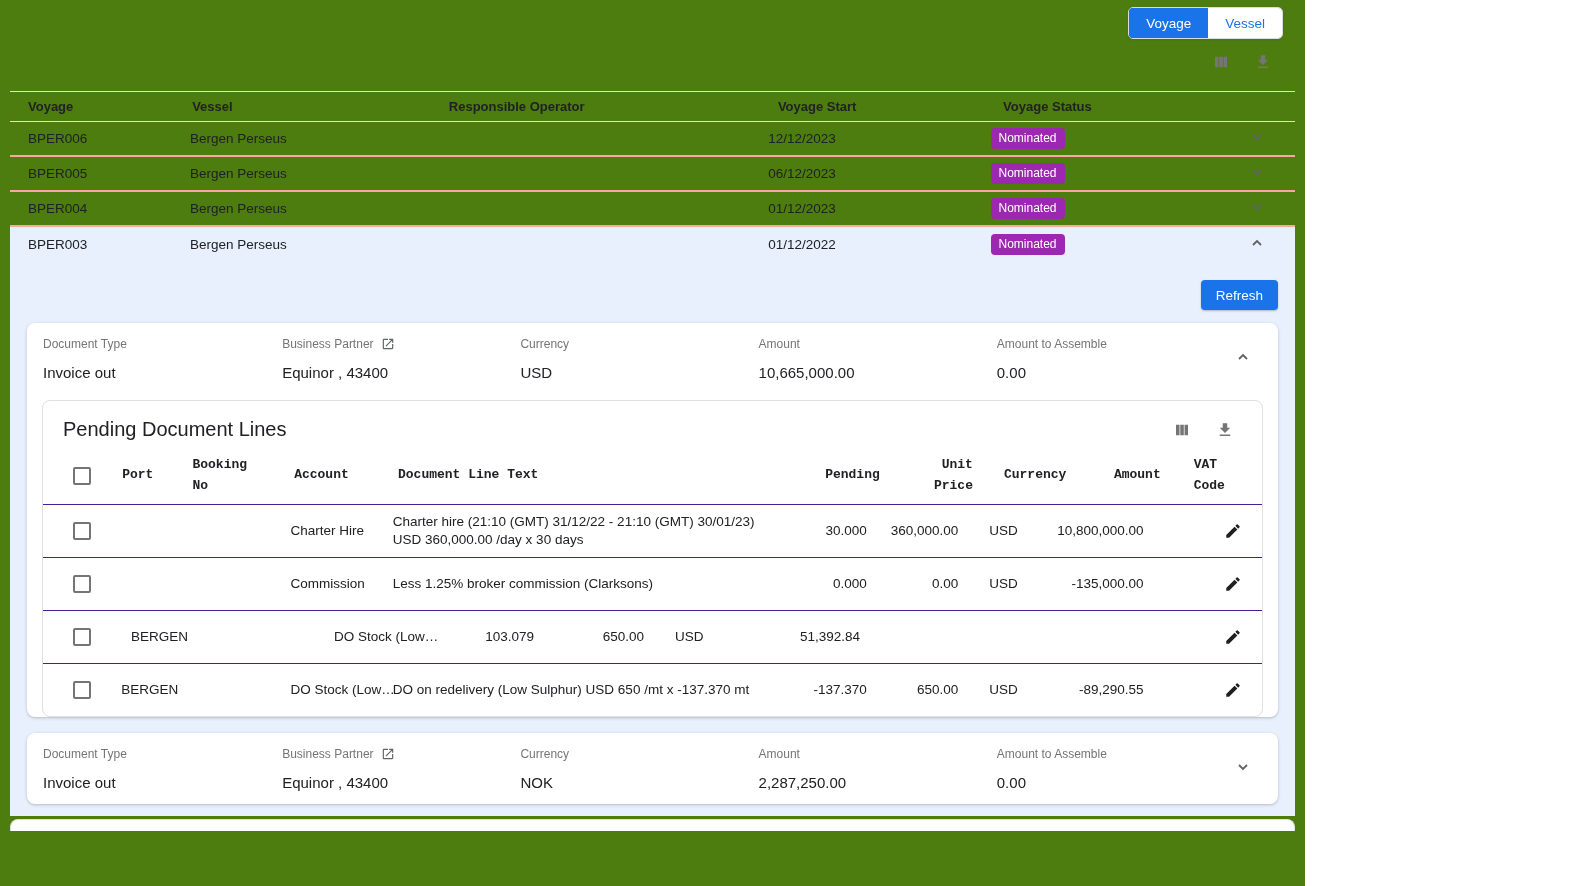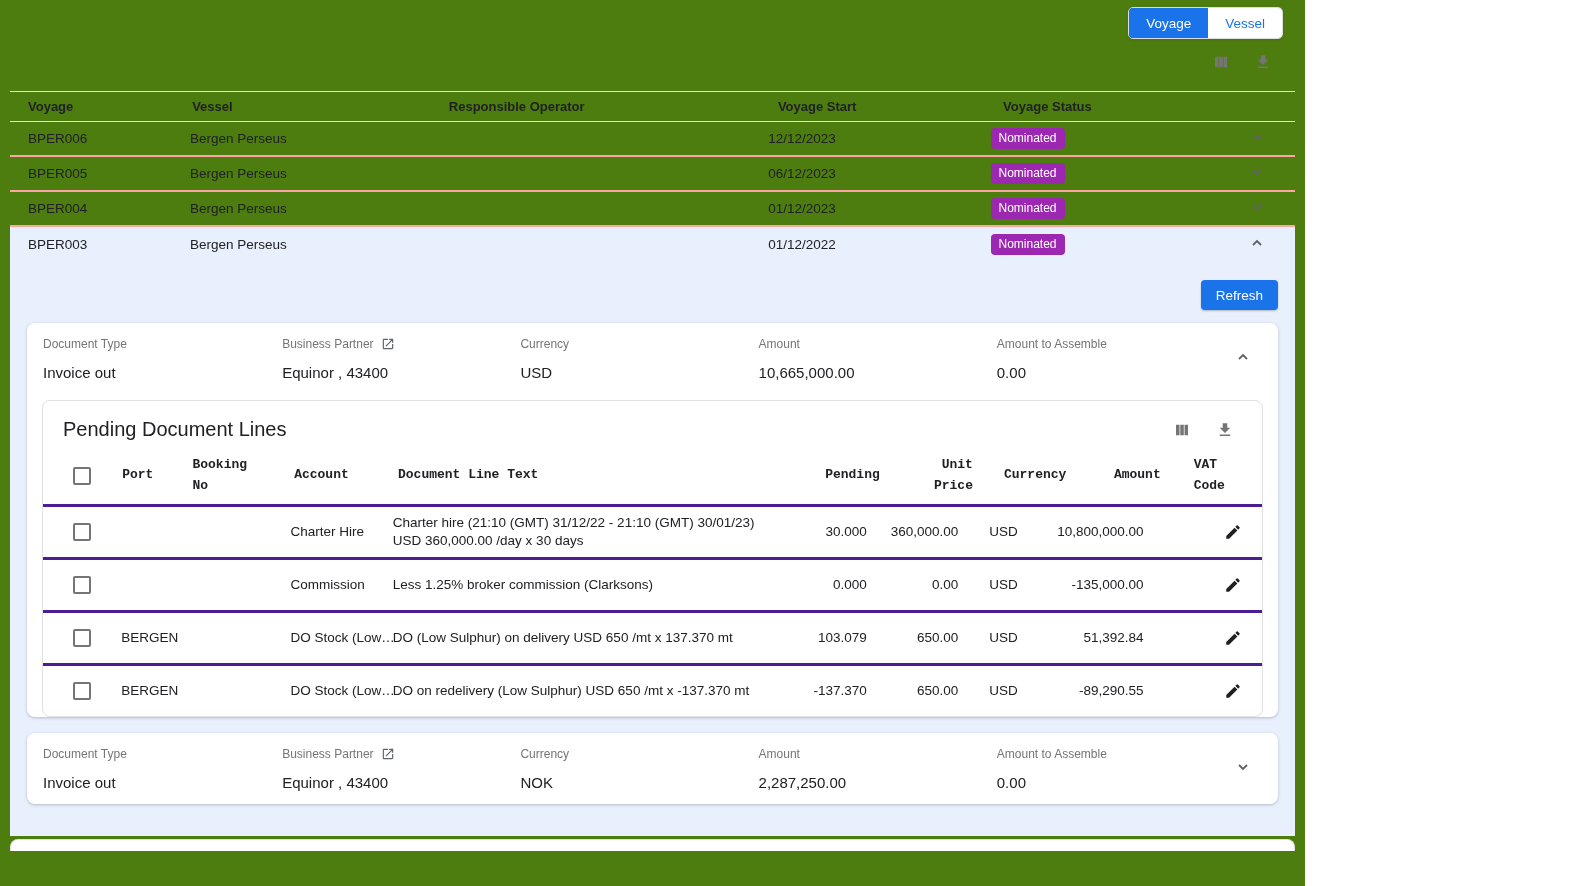--- a/index.html
+++ b/index.html
@@ -22,39 +22,39 @@
   .vrow.selected { background:#e8f0fe; border-bottom:none; }
   .c-voyage { width:206px; padding-left:18px; }
   .c-vessel { width:294px; }
   .c-oper  { width:377px; }
   .c-start { width:258px; }
   .c-status{ width:300px; }
   .c-exp   { flex:1; display:flex; justify-content:flex-end; padding-right:30px; }
   .badge { background:#9c27b0; color:#fff; font-size:12px; line-height:1; padding:4px 8px 5px; border-radius:4px; display:inline-block; }
 
   
-  .panel { background:#e8f0fe; margin:0 10px; padding:18px 17px 32px; }
+  .panel { background:#e8f0fe; margin:0 10px; padding:18px 17px 12px; }
   .refreshrow { display:flex; justify-content:flex-end; margin-bottom:13px; }
   .refresh-btn { background:#1a73e8; color:#fff; border:none; border-radius:4px; height:30px; padding:0 15px; font-size:13.5px; font-family:inherit; cursor:pointer; box-shadow:0 1px 2px rgba(0,0,0,.25); }
   .card { background:#fff; border-radius:8px; box-shadow:0 1px 3px rgba(60,64,67,.3); }
   .card + .card { margin-top:13px; }
 
   .dochead { display:flex; align-items:center; padding:14px 0 13px 16px; }
   .dcol { width:246px; }
   .dlabel { font-size:12px; color:#757575; display:flex; align-items:center; gap:7px; }
   .dvalue { font-size:15px; color:#202124; margin-top:13px; }
   .doccol-exp { flex:1; display:flex; justify-content:flex-end; padding-right:27px; cursor:pointer; }
 
   
   .linescard { border:1px solid #e0e0e0; border-radius:8px; margin:6px 15px 16px; overflow:hidden; }
   .linestitle-row { display:flex; align-items:center; justify-content:space-between; padding:17px 28px 6px 20px; }
   .linestitle { font-size:20px; }
   .lt-icons { display:flex; gap:25px; align-items:center; }
   .lhead { display:flex; align-items:center; min-height:57px; font-weight:bold; font-size:13px; line-height:1.55;font-family:Liberation Mono, monospace; }
-  .lrow { display:flex; align-items:center; min-height:53px; border-top:3px solid #4c1d95; font-size:13.5px; line-height:1.35; }
+  .lrow { display:flex; align-items:center; min-height:53px; border-top:1px solid #4c1d95; font-size:13.5px; line-height:1.35; }
   .lc-cb   { width:88px; padding-left:30px; display:flex; }
   .lc-port { width:83px; }
   .lc-book { width:120px; }
   .lc-acct { width:120px; padding-right:14px; white-space:nowrap; overflow:hidden; }
   .lc-text { width:486px; padding-right:14px; }
   .lc-qty  { width:80px;  text-align:right; }
   .lc-up   { width:110px; text-align:right; }
   .lc-cur  { width:110px; padding-left:31px; }
   .lc-amt  { width:106px; text-align:right; }
   .lc-vat  { width:90px;  padding-left:33px; }
@@ -272,21 +272,20 @@
             </div>
         </div>
 
         <div class="lrow">
           <div class="lc-cb">
               <div class="cb"></div>
             </div>
           <div class="lc-port">BERGEN</div>
           <div class="lc-book"></div>
           <div class="lc-acct">DO Stock (Low…</div>
-          <div class="lc-text">DO (Low Sulphur) on delivery USD 650 /mt x 137.370 mt</div>
           <div class="lc-qty">103.079</div>
           <div class="lc-up">650.00</div>
           <div class="lc-cur">USD</div>
           <div class="lc-amt">51,392.84</div>
           <div class="lc-vat"></div>
           <div class="lc-edit">
               <span class="edit-btn">
                 <svg width="18" height="18" viewBox="0 0 24 24">
                   <path fill="#212121" d="M3 17.25V21h3.75L17.81 9.94l-3.75-3.75L3 17.25zM20.71 7.04a1 1 0 0 0 0-1.41l-2.34-2.34a1 1 0 0 0-1.41 0l-1.83 1.83 3.75 3.75 1.83-1.83z"></path>
                 </svg>

